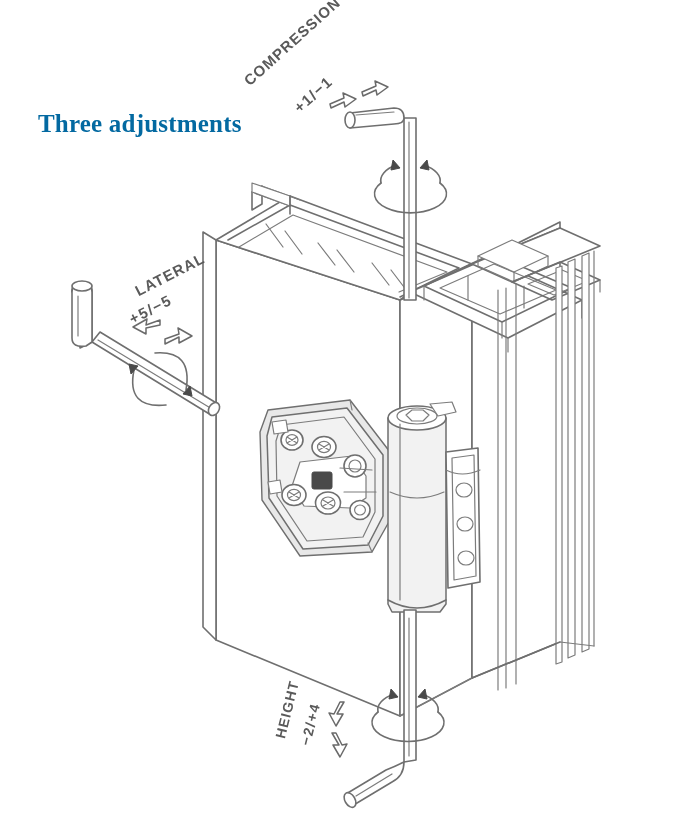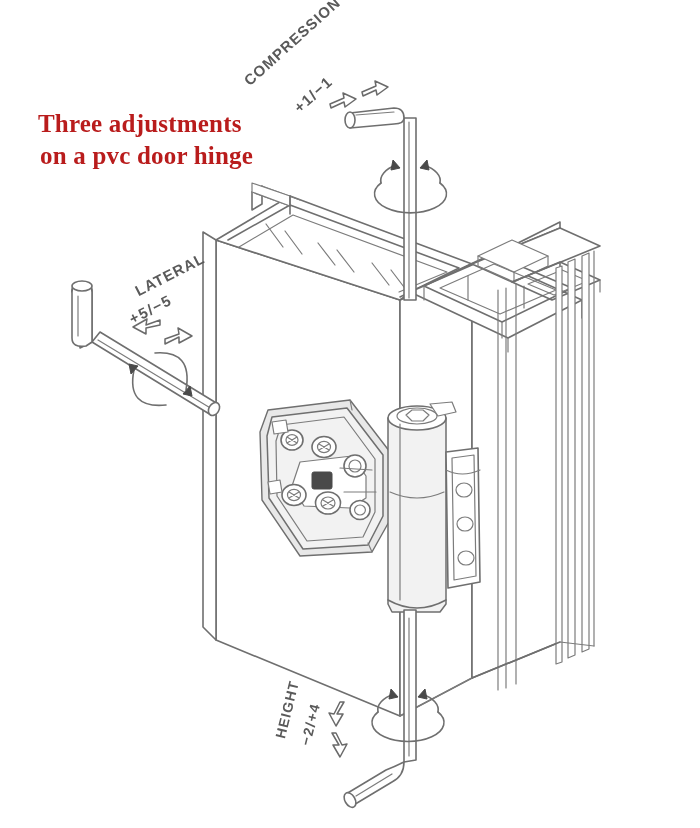--- a/index.html
+++ b/index.html
@@ -2,21 +2,21 @@
 <html><head>
 <meta charset="utf-8">
 <style>
   html,body{margin:0;padding:0;background:#fff;}
   body{width:700px;height:828px;position:relative;overflow:hidden;
        font-family:"Liberation Serif", serif;}
   #stage{position:absolute;left:0;top:0;width:700px;height:828px;background:#ffffff;}
   svg{position:absolute;left:0;top:0;}
   .title{position:absolute;left:38px;top:108px;width:300px;
          font-family:"Liberation Serif", serif;font-weight:bold;
-         font-size:25px;line-height:1.28;color:#b91c1c;letter-spacing:.2px;}
+         font-size:25px;line-height:1.28;color:#0369a1;letter-spacing:.2px;}
   .title .l2{display:block;padding-left:2px;}
   .lbl{position:absolute;font-family:"Liberation Sans", sans-serif;
        font-weight:600;color:#5a5a5a;white-space:nowrap;}
   .lbl-comp{left:246px;top:74px;font-size:15px;letter-spacing:1px;
             transform:rotate(-42deg);transform-origin:0 50%;}
   .val-comp{left:296px;top:101px;font-size:15px;letter-spacing:1.5px;
             transform:rotate(-42deg);transform-origin:0 50%;}
   .lbl-lat{left:136px;top:283px;font-size:15px;letter-spacing:1px;
            transform:rotate(-27deg);transform-origin:0 50%;}
   .val-lat{left:130px;top:311px;font-size:15px;letter-spacing:1.5px;
@@ -257,21 +257,20 @@
 
       <g>
         <path class="arw" d="M340,702 L334,714 L329,713 L336,726 L343,714 L337,714 L344,702 Z"></path>
         <path class="arw" d="M336,733 L342,745 L347,744 L340,757 L333,745 L339,745 L332,733 Z"></path>
       </g>
     </g>
   </svg>
 
   <div class="title">
     <span>Three adjustments</span>
-    <span class="l2">on a pvc door hinge</span>
   </div>
 
   <div class="lbl lbl-comp">COMPRESSION</div>
   <div class="lbl val-comp">+1/−1</div>
 
   <div class="lbl lbl-lat">LATERAL</div>
   <div class="lbl val-lat">+5/−5</div>
 
   <div class="lbl lbl-h">HEIGHT</div>
   <div class="lbl val-h">−2/+4</div>

